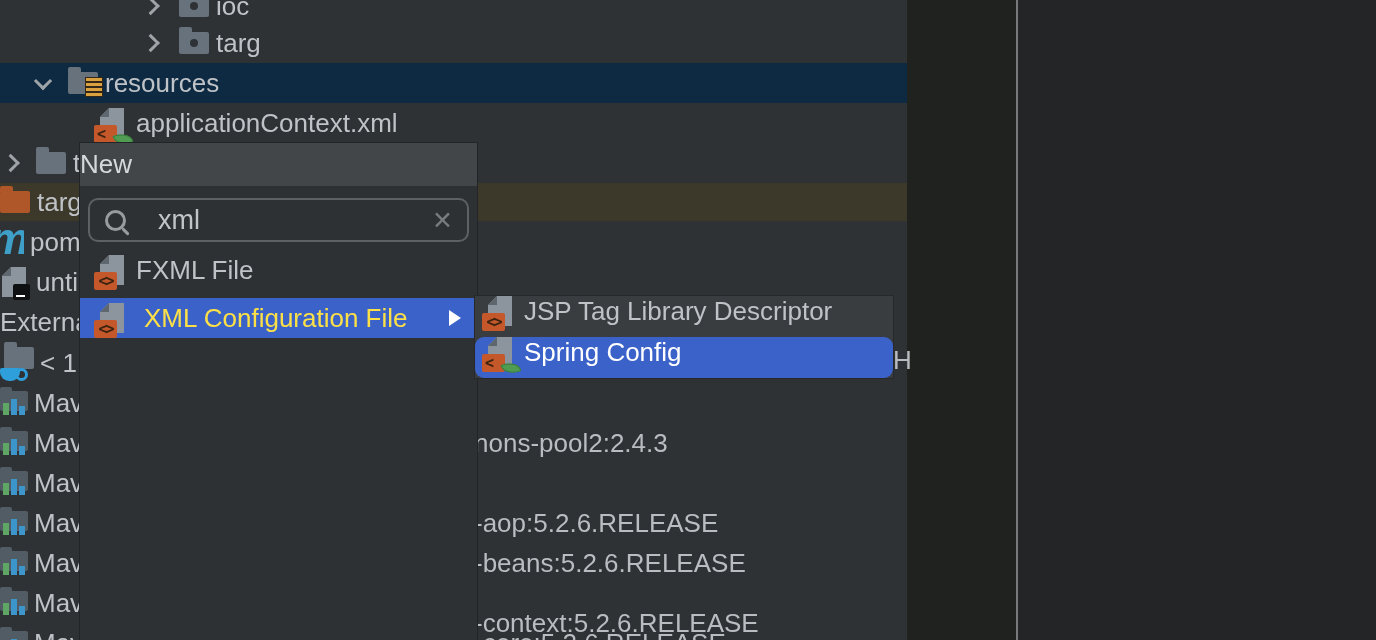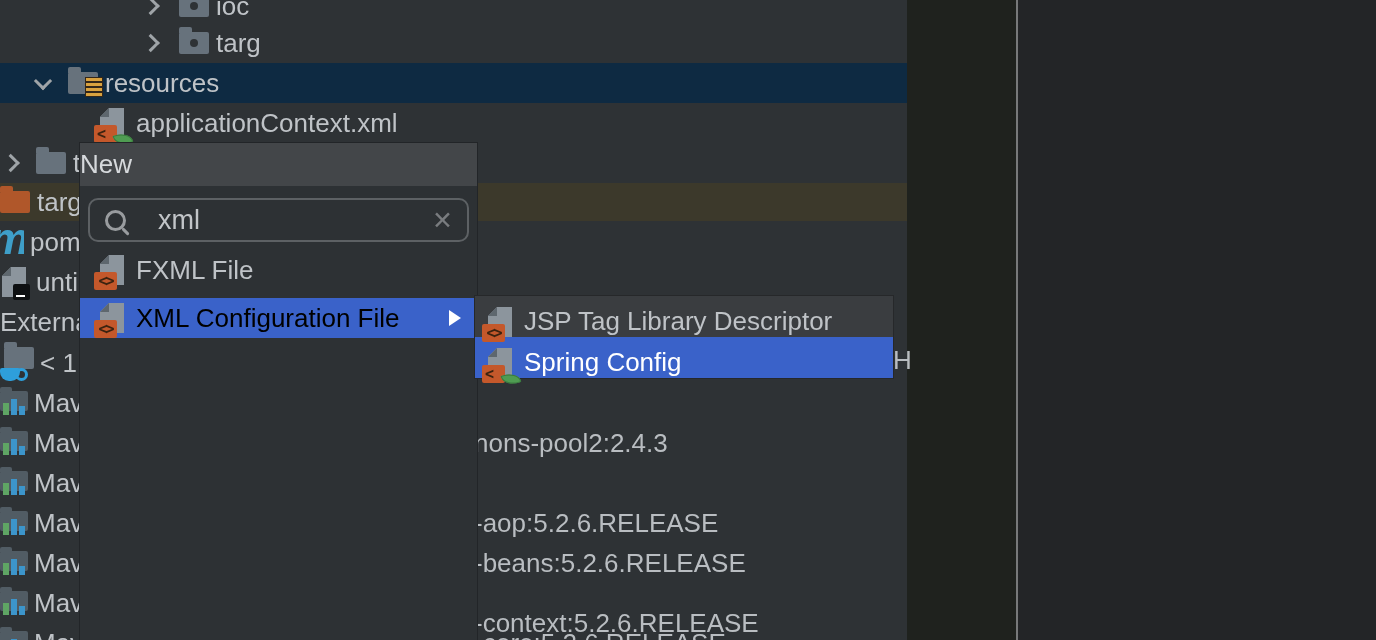--- a/index.html
+++ b/index.html
@@ -85,32 +85,32 @@
        margin-left:15px;flex:0 0 auto;}
   .mag::after{content:"";position:absolute;width:9px;height:3px;background:#999C9F;
        transform:rotate(45deg);bottom:-5px;right:-7px;border-radius:2px;}
   .search-input{flex:1;background:transparent;border:none;outline:none;color:#C2C5C8;
        font-size:27px;font-family:inherit;margin-left:30px;min-width:0;}
   .clear-x{color:#797C7F;font-size:25px;margin-right:14px;flex:0 0 auto;cursor:default;}
   .pitem{position:absolute;left:0;width:100%;height:40px;display:flex;align-items:center;
          padding-left:20px;box-sizing:border-box;}
   .pitem .plabel{font-size:26px;color:#BFC3C7;white-space:nowrap;}
   .pitem.selected{background:#3A62C9;}
-  .pitem.selected .plabel{color:#000000;}
+  .pitem.selected .plabel{color:#fde047;margin-left:8px;}
   .sub-arrow{position:absolute;right:16px;top:50%;transform:translateY(-50%);
        width:0;height:0;border-left:12px solid #FFFFFF;border-top:8px solid transparent;
        border-bottom:8px solid transparent;}
 
   
   .submenu{position:absolute;left:475px;top:296px;width:418px;height:82px;background:#3A3D40;
        z-index:20;box-shadow:0 0 0 1px #26282A;}
-  .sitem{position:relative;width:100%;height:41px;display:flex;align-items:flex-end;
+  .sitem{position:relative;width:100%;height:41px;display:flex;align-items:flex-start;
        padding-left:13px;box-sizing:border-box;}
   .sitem .plabel{font-size:26px;color:#BFC3C7;white-space:nowrap;}
-  .sitem.selected{background:#3A62C9;}
+  .sitem.selected{background:#3A62C9;border-radius:9px;}
   .sitem.selected .plabel{color:#FFFFFF;}
 </style>
 </head>
 <body>
 
 <div class="screen">
 
   <div class="tree-panel"></div>
   <div class="gap-strip"></div>
   <div class="divider"></div>

